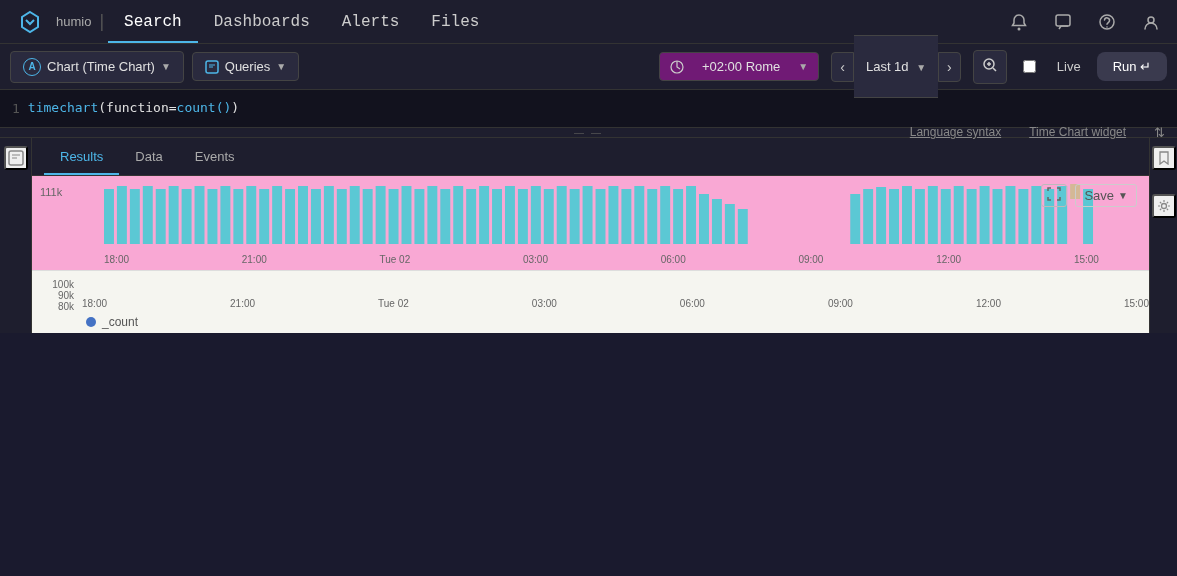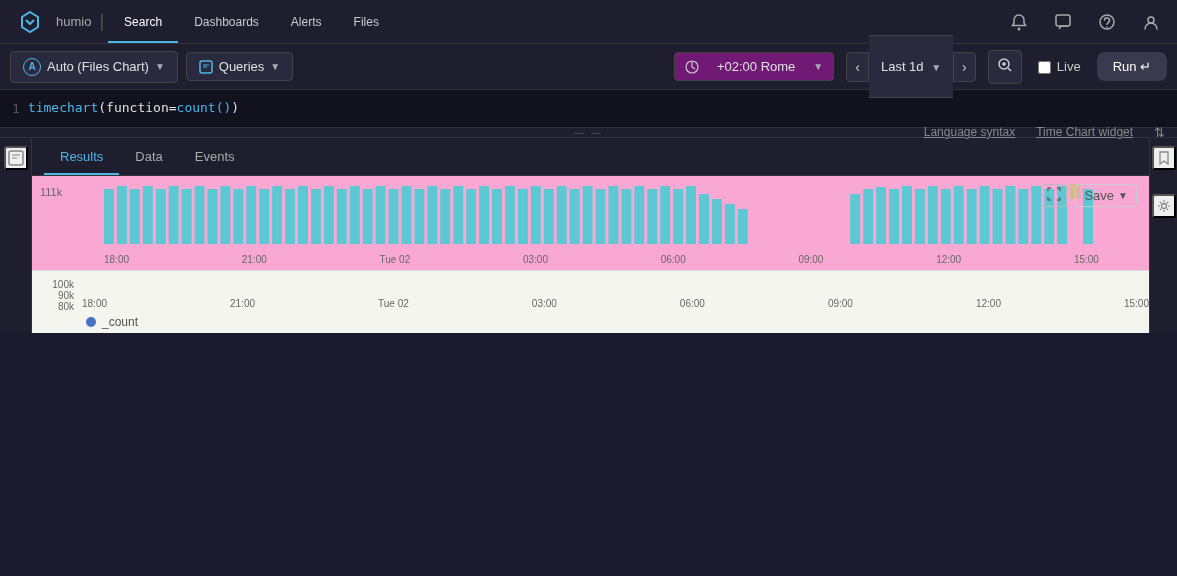--- a/index.html
+++ b/index.html
@@ -11,21 +11,21 @@
       background: #1e1e2e; border-bottom: 1px solid #333;
       padding: 0 12px; gap: 0;
     }
     .logo { width: 36px; height: 36px; display: flex; align-items: center; justify-content: center; margin-right: 8px; }
     .logo svg { width: 28px; height: 28px; }
     .org-name { color: #aaa; font-size: 13px; margin-right: 4px; }
     .nav-separator { color: #555; margin: 0 4px; font-size: 18px; }
     .nav-tabs { display: flex; align-items: center; height: 100%; gap: 0; }
     .nav-tab {
       padding: 0 16px; height: 100%; display: flex; align-items: center;
-      font-size: 12px; color: #ccc; cursor: pointer; position: relative; border: none; background: none;
+      font-size: 16px; color: #ccc; cursor: pointer; position: relative; border: none; background: none; font-family: Liberation Mono, monospace;
     }
     .nav-tab.active { color: #fff; }
     .nav-tab.active::after {
       content: ''; position: absolute; bottom: 0; left: 0; right: 0; height: 2px; background: #4db6e8;
     }
     .nav-right { margin-left: auto; display: flex; align-items: center; gap: 16px; }
     .nav-icon { width: 28px; height: 28px; display: flex; align-items: center; justify-content: center; cursor: pointer; color: #aaa; }
 
     
     .toolbar {
@@ -44,21 +44,21 @@
       padding: 6px 10px; border-radius: 4px; border: 1px solid #444;
       background: #701a75; color: #e0e0e0; font-size: 13px; cursor: pointer;
       margin-left: auto;
     }
     .time-nav { display: flex; align-items: center; gap: 0; }
     .time-nav-btn { padding: 6px 8px; background: #2a2a3e; border: 1px solid #444; color: #ccc; cursor: pointer; font-size: 14px; }
     .time-nav-btn:first-child { border-radius: 4px 0 0 4px; }
     .time-range-btn { padding: 23px 12px; background: #2a2a3e; border-top: 1px solid #444; border-bottom: 1px solid #444; border-left: none; border-right: none; color: #e0e0e0; font-size: 13px; cursor: pointer; }
     .time-nav-btn:last-child { border-radius: 0 4px 4px 0; }
     .zoom-btn { padding: 6px 8px; background: #2a2a3e; border: 1px solid #444; border-radius: 4px; color: #ccc; cursor: pointer; font-size: 16px; margin-left: 4px; }
-    .live-checkbox { display: flex; align-items: flex-end; gap: 6px; padding: 0 8px; color: #ccc; font-size: 13px; cursor: pointer; }
+    .live-checkbox { display: flex; align-items: center; gap: 21px; padding: 0 8px; color: #ccc; font-size: 13px; cursor: pointer; }
     .live-checkbox input { cursor: pointer; }
     .run-btn {
       padding: 7px 16px; background: #3a3a4e; border: none; border-radius: 8px;
       color: #fff; font-size: 13px; cursor: pointer; display: flex; align-items: center; gap: 4px;
       font-weight: 500;
     }
 
     
     .query-editor {
       background: #12121e; border-bottom: 1px solid #333;
@@ -71,21 +71,21 @@
     .query-param { color: #e0e0e0; }
     .query-eq { color: #e0e0e0; }
     .query-value { color: #4db6e8; }
 
     
     .resize-handle {
       height: 10px; background: #1e1e2e; display: flex; align-items: center; justify-content: center;
       cursor: row-resize; border-bottom: 1px solid #333; position: relative;
     }
     .resize-dots { color: #555; font-size: 10px; letter-spacing: 2px; }
-    .help-links { position: absolute; right: 12px; display: flex; gap: 21px; }
+    .help-links { position: absolute; right: 12px; display: flex; gap: 28px; }
     .help-link { color: #888; font-size: 12px; cursor: pointer; text-decoration: underline; }
 
     
     .results-area { background: #1a1a2e; display: flex; flex: 1; }
     .sidebar-tools { width: 32px; background: #1e1e2e; border-right: 1px solid #333; display: flex; flex-direction: column; align-items: center; padding-top: 8px; gap: 8px; }
     .sidebar-tool-btn { width: 24px; height: 24px; display: flex; align-items: center; justify-content: center; cursor: pointer; color: #888; border-radius: 3px; }
     .main-content { flex: 1; display: flex; flex-direction: column; overflow: hidden; }
 
     
     .tabs-bar { display: flex; align-items: center; height: 38px; border-bottom: 1px solid #333; padding: 0 12px; gap: 0; background: #1e1e2e; }
@@ -169,21 +169,21 @@
           <circle cx="9" cy="7" r="3" stroke="#aaa" stroke-width="1.5"></circle>
           <path d="M3 16c0-3.3 2.7-6 6-6s6 2.7 6 6" stroke="#aaa" stroke-width="1.5" stroke-linecap="round"></path>
         </svg>
     </div>
   </div>
 </div>
 
 <div class="toolbar">
   <button class="toolbar-btn">
     <span style="width:18px;height:18px;border:1.5px solid #4db6e8;border-radius:50%;display:inline-flex;align-items:center;justify-content:center;font-size:10px;color:#4db6e8;font-weight:bold;">A</span>
-    <span>Auto (Files Chart)</span>
+    <span>Chart (Time Chart)</span>
     <span class="chevron">▼</span>
   </button>
 
   <button class="toolbar-btn">
     <svg width="14" height="14" viewBox="0 0 14 14" fill="none">
         <rect x="1" y="1" width="12" height="12" rx="2" stroke="#4db6e8" stroke-width="1.5"></rect>
         <path d="M4 5h6M4 7h4" stroke="#4db6e8" stroke-width="1.2"></path>
       </svg>
     <span>Queries</span>
     <span class="chevron">▼</span>

